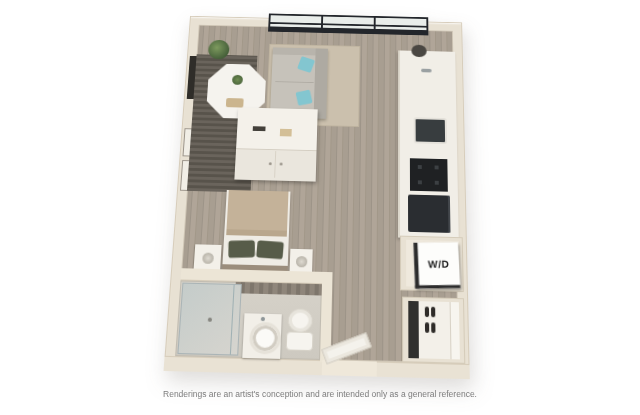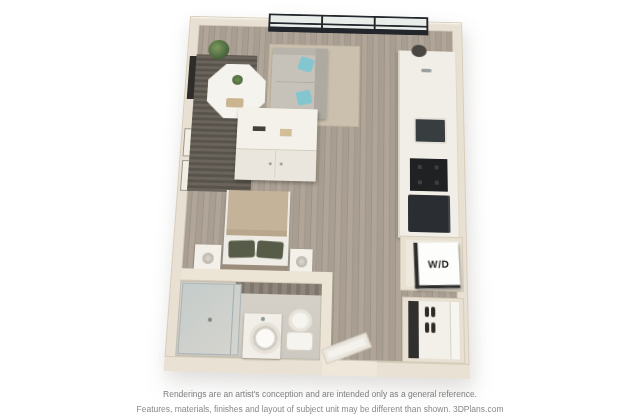--- a/index.html
+++ b/index.html
@@ -234,15 +234,14 @@
       <div class="shoe s1"></div>
       <div class="shoe s2"></div>
       <div class="shoe s3"></div>
       <div class="shoe s4"></div>
       <div class="closet-door"></div>
     </div>
   </div>
 
   <div class="footer">
     <div class="l1">Renderings are an artist's conception and are intended only as a general reference.</div>
-    <div class="l2">Features, materials, finishes and layout of subject unit may be different than shown. 3DPlans.com</div>
   </div>
 </div>
 
 </body></html>

